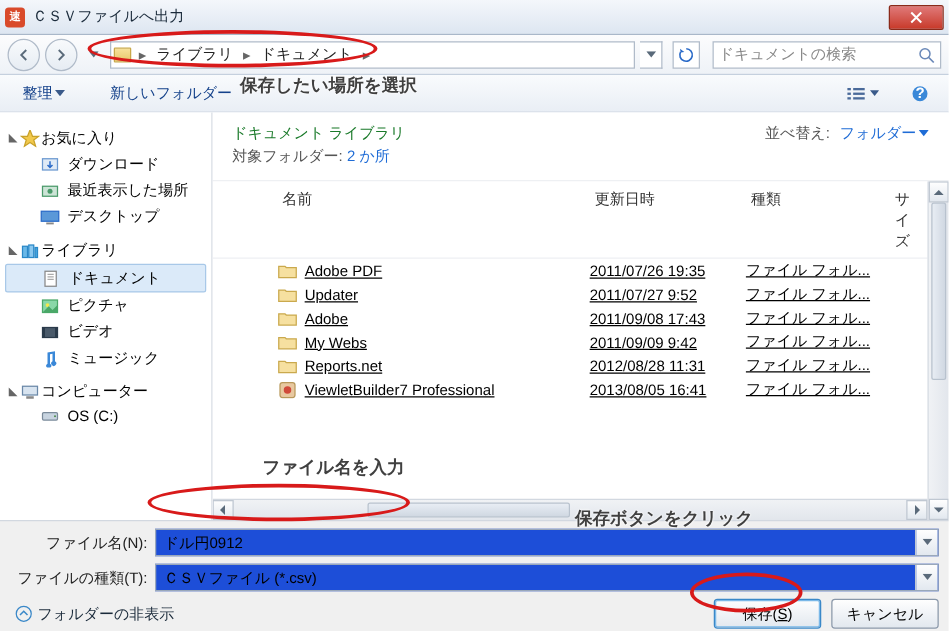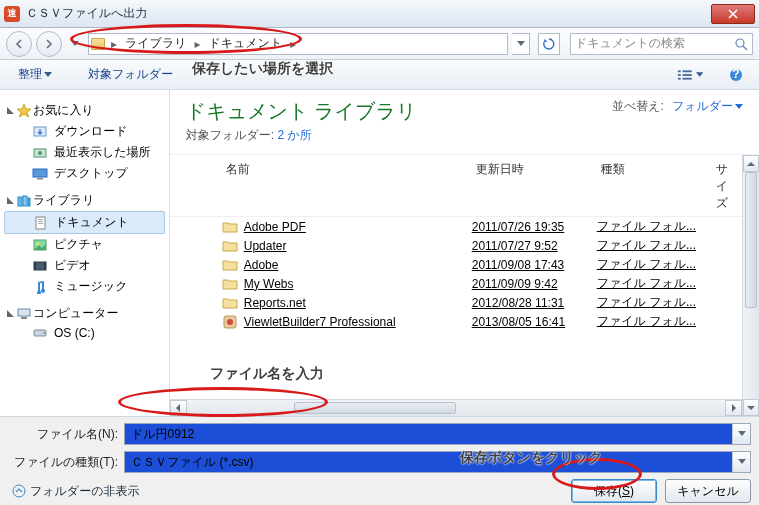--- a/index.html
+++ b/index.html
@@ -33,21 +33,21 @@
 .sb-group { margin-top: 6px; }
 .sb-group .hdr { display: flex; align-items: center; padding: 2px 6px; gap: 1px; }
 .sb-group .hdr .twisty { width: 9px; height: 9px; }
 .sb-item { display: flex; align-items: center; padding: 2px 6px 2px 32px; gap: 6px; }
 .sb-item.sel { background: #dbeaf9; border: 1px solid #a8c8e8; border-radius: 2px; margin: 0 4px; padding-left: 28px; }
 .gicon { width: 16px; height: 14px; }
 
 .main { flex: 1; display: flex; flex-direction: column; background: #fff; }
 .main-head { padding: 8px 16px 10px; border-bottom: 1px solid #eef0f3; display: flex; align-items: flex-start; }
 .main-head .titleblk { flex: 1; }
-.main-head h1 { color: #1a7a2a; font-size: 20px; font-weight: normal; margin-bottom: 2px; }
+.main-head h1 { color: #1a7a2a; font-size: 12px; font-weight: normal; margin-bottom: 2px; }
 .main-head .sub { color: #555; }
 .main-head .sub .link { color: #1f6cd6; }
 .main-head .sort { color: #555; display: flex; align-items: center; gap: 8px; }
 .main-head .sort .link { color: #1f6cd6; display: flex; align-items: center; gap: 2px; }
 
 .cols { display: flex; padding: 4px 10px 2px 16px; color: #333; border-bottom: 1px solid #eef0f3; }
 .cols div { padding: 2px 4px; }
 .c-name { flex: 0 0 250px; margin-left: 36px; }
 .c-date { flex: 0 0 125px; }
 .c-type { flex: 0 0 115px; }
@@ -143,21 +143,21 @@
 </div>
 
 <div class="toolbar">
   <div class="btn">
     <span>整理</span>
     <svg width="8" height="6" viewBox="0 0 8 6">
         <path d="M0 0 L8 0 L4 5 Z" fill="#3a5a8a"></path>
       </svg>
   </div>
   <div class="btn">
-    <span>対象フォルダー</span>
+    <span>新しいフォルダー</span>
   </div>
   <div class="toolbar-spacer"></div>
   <div class="iconbtn">
     <svg width="18" height="14" viewBox="0 0 18 14">
         <rect x="1" y="2" width="3" height="2" fill="#4a6a9a"></rect>
         <rect x="6" y="2" width="10" height="2" fill="#4a6a9a"></rect>
         <rect x="1" y="6" width="3" height="2" fill="#4a6a9a"></rect>
         <rect x="6" y="6" width="10" height="2" fill="#4a6a9a"></rect>
         <rect x="1" y="10" width="3" height="2" fill="#4a6a9a"></rect>
         <rect x="6" y="10" width="10" height="2" fill="#4a6a9a"></rect>
@@ -445,13 +445,13 @@
       <span>キャンセル</span>
     </div>
   </div>
 </div>
 
 <div class="anno" style="left:70px; top:24px; width:232px; height:30px;"></div>
 <div class="anno-label" style="left:192px; top:60px;">保存したい場所を選択</div>
 <div class="anno" style="left:118px; top:387px; width:210px; height:30px;"></div>
 <div class="anno-label" style="left:210px; top:365px;">ファイル名を入力</div>
 <div class="anno" style="left:552px; top:458px; width:90px; height:32px;"></div>
-<div class="anno-label" style="left:460px; top:449px;">保存ボタンをクリック</div>
+<div class="anno-label" style="left:460px; top:406px;">保存ボタンをクリック</div>
 
 </body></html>

